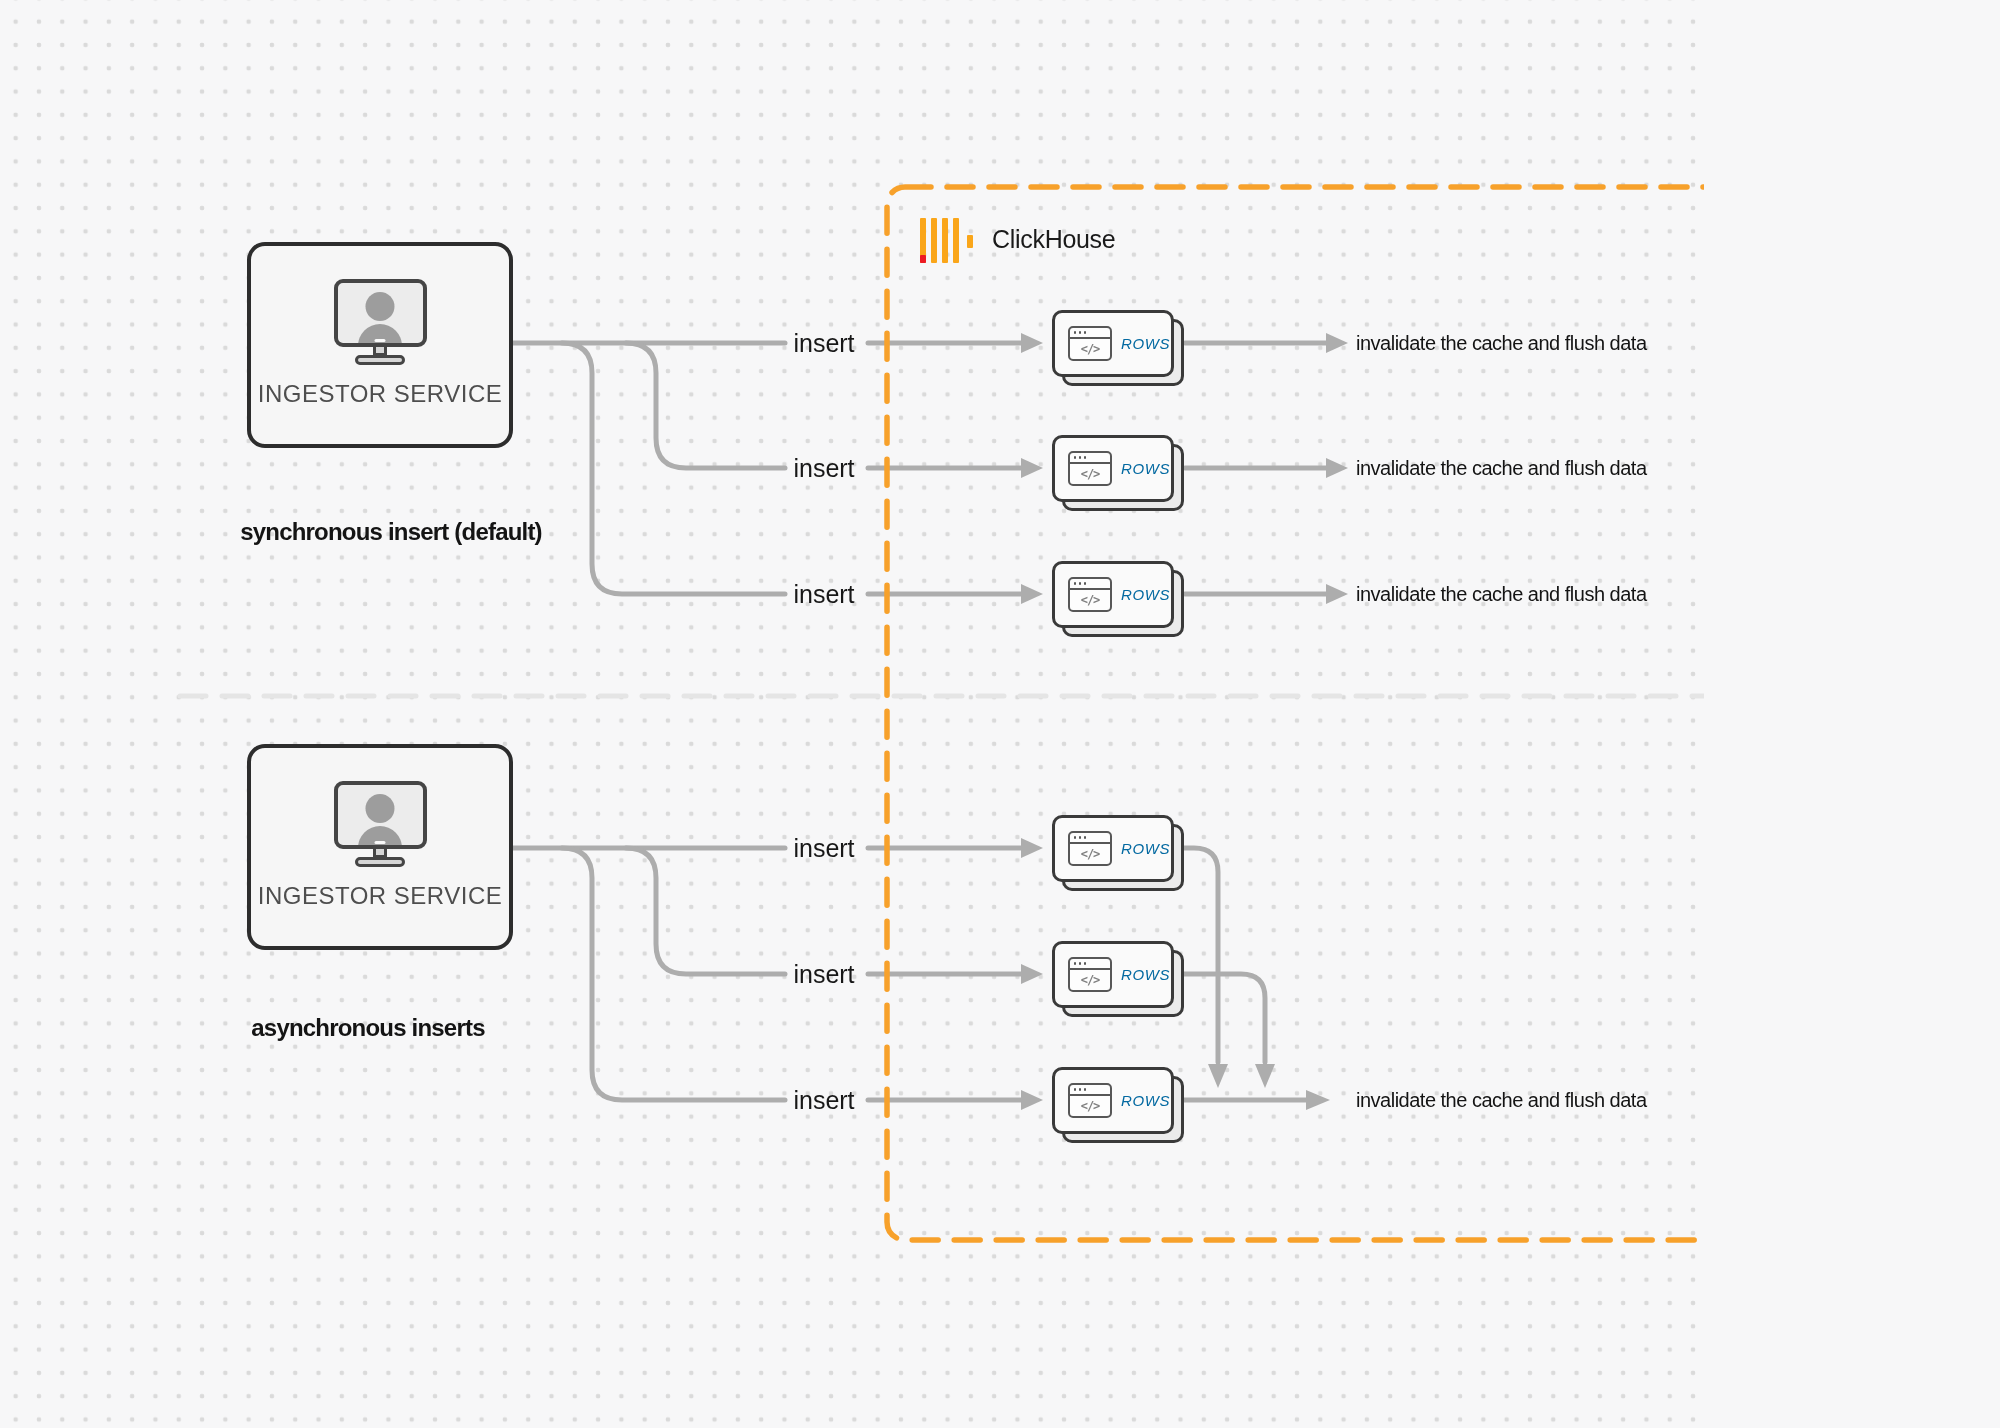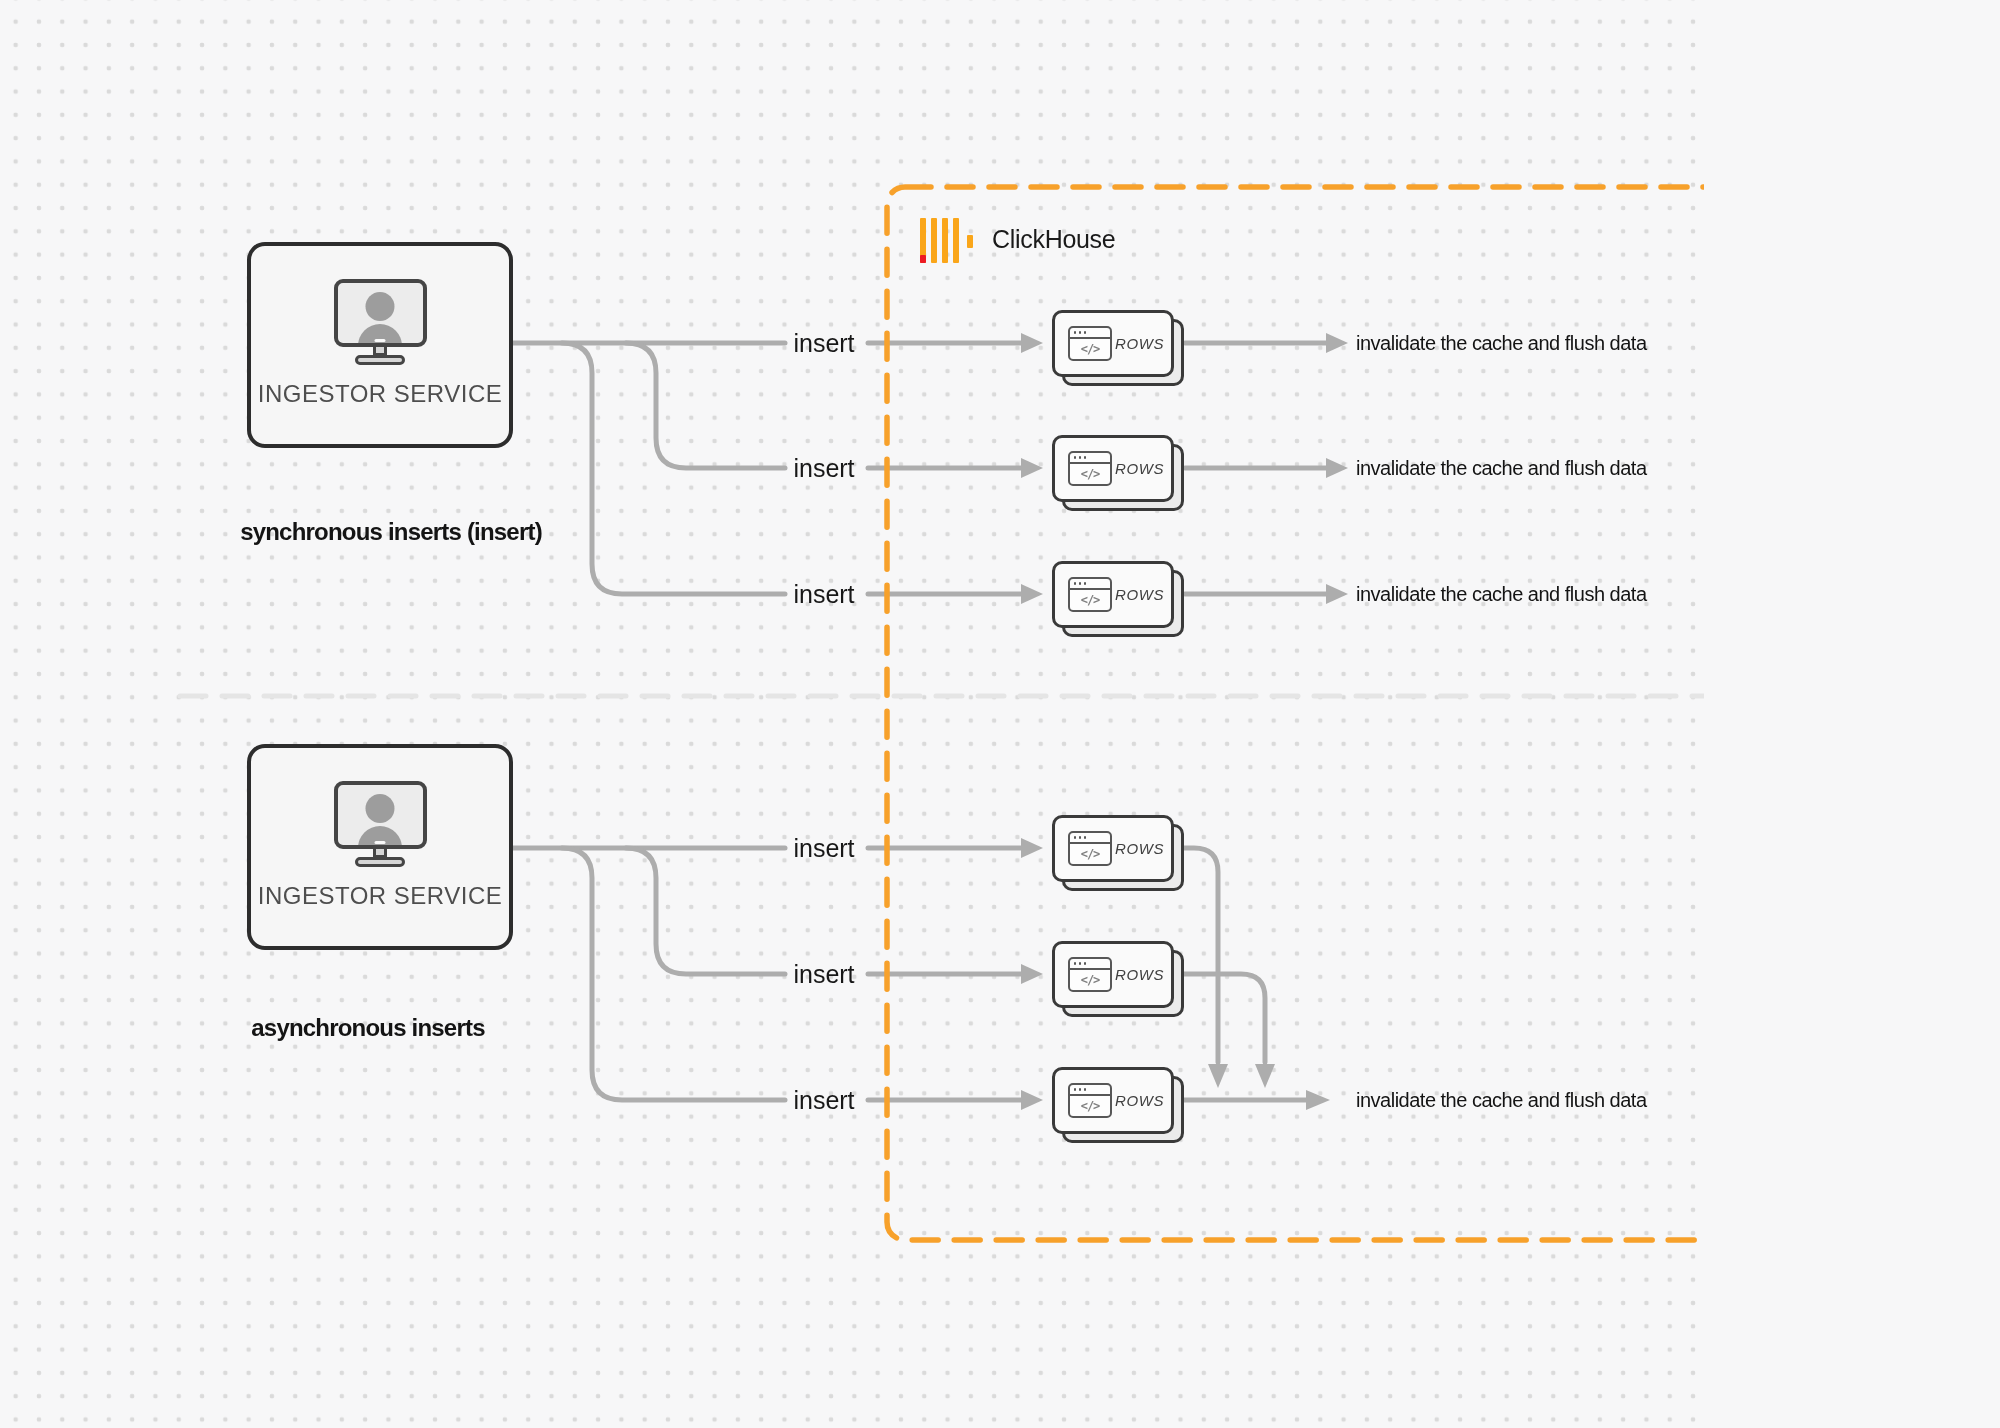--- a/index.html
+++ b/index.html
@@ -31,21 +31,21 @@
   .insert-label{position:absolute;width:120px;margin-left:-60px;text-align:center;font-size:25px;color:#181818;line-height:30px;}
   .result-label{position:absolute;font-size:20px;letter-spacing:-0.5px;color:#141414;white-space:nowrap;line-height:32px;}
   
   .rows-card{position:absolute;left:1052px;width:132px;height:76px;}
   .card-back{position:absolute;left:10px;top:9px;width:122px;height:67px;box-sizing:border-box;border:3px solid #3a3a3a;border-radius:10px;background:#ebebeb;}
   .card-front{position:absolute;left:0;top:0;width:122px;height:67px;box-sizing:border-box;border:3px solid #3a3a3a;border-radius:10px;background:#fafafa;display:flex;align-items:center;}
   .browser-icon{width:44px;height:35px;box-sizing:border-box;border:2.5px solid #575757;border-radius:5px;margin-left:13px;background:#fdfdfd;display:flex;flex-direction:column;}
   .browser-bar{height:9px;border-bottom:2px solid #575757;display:flex;align-items:center;gap:2.5px;padding-left:3.5px;}
   .bdot{width:2.6px;height:2.6px;border-radius:50%;background:#575757;}
   .browser-body{flex:1;display:flex;align-items:center;justify-content:center;font-family:"DejaVu Sans Mono",monospace;font-size:12px;font-weight:bold;color:#808080;letter-spacing:-1px;}
-  .rows-label{margin-left:3px;font-style:italic;font-size:15px;letter-spacing:0.6px;color:#404040;white-space:nowrap;}
+  .rows-label{margin-left:9px;font-style:italic;font-size:15px;letter-spacing:0.6px;color:#0369a1;white-space:nowrap;}
   
   .ch-logo{position:absolute;left:920px;top:218px;width:60px;height:48px;}
   .ch-bar{position:absolute;top:0;width:6px;height:45px;border-radius:1px;background:#faa61a;}
   .ch-bar-red{position:absolute;width:6px;height:8px;left:0;top:37px;border-radius:1px;background:#ed1b24;}
   .ch-bar-short{position:absolute;width:6px;height:13px;left:47px;top:17px;border-radius:1px;background:#faa61a;}
   .ch-name{position:absolute;left:992px;top:225px;font-size:25px;font-weight:500;color:#1a1a1a;letter-spacing:-0.3px;white-space:nowrap;}
 </style>
 </head>
 <body>
 
@@ -111,21 +111,21 @@
       <div class="screen">
         <div class="head"></div>
         <div class="shoulders"></div>
         <div class="notch"></div>
       </div>
       <div class="stand-neck"></div>
       <div class="stand-base"></div>
     </div>
     <div class="ingestor-label">INGESTOR SERVICE</div>
   </div>
-  <div class="caption" style="left:391px;top:515px">synchronous inserts (insert)</div>
+  <div class="caption" style="left:391px;top:515px">synchronous insert (default)</div>
 
   <div class="ingestor-box" style="left:240px;top:744px">
     <div class="monitor">
       <div class="screen">
         <div class="head"></div>
         <div class="shoulders"></div>
         <div class="notch"></div>
       </div>
       <div class="stand-neck"></div>
       <div class="stand-base"></div>

